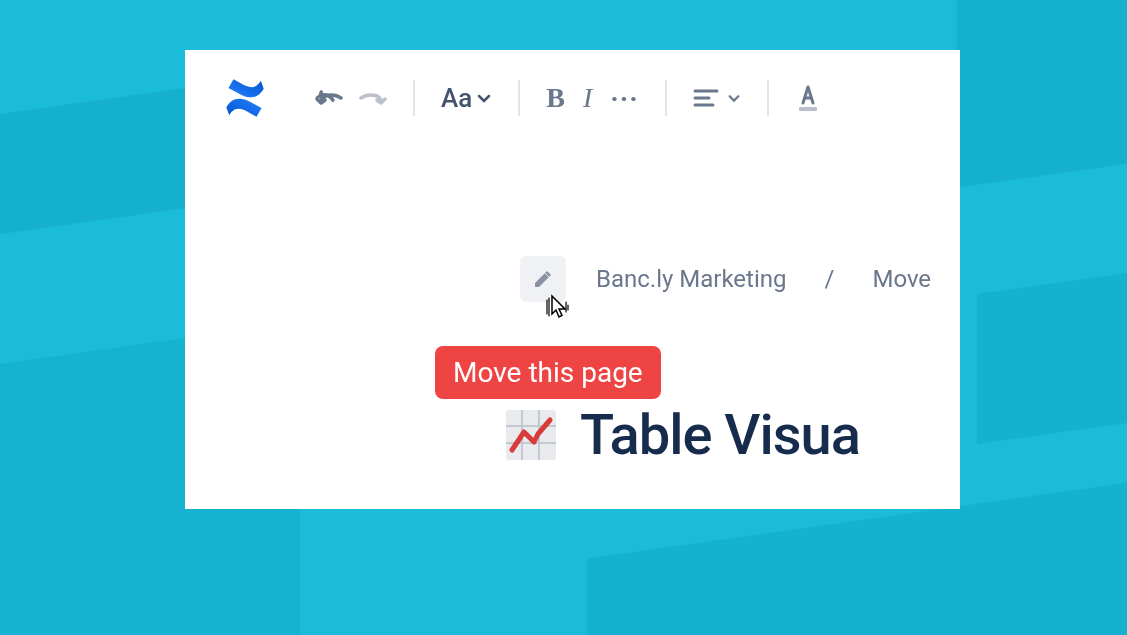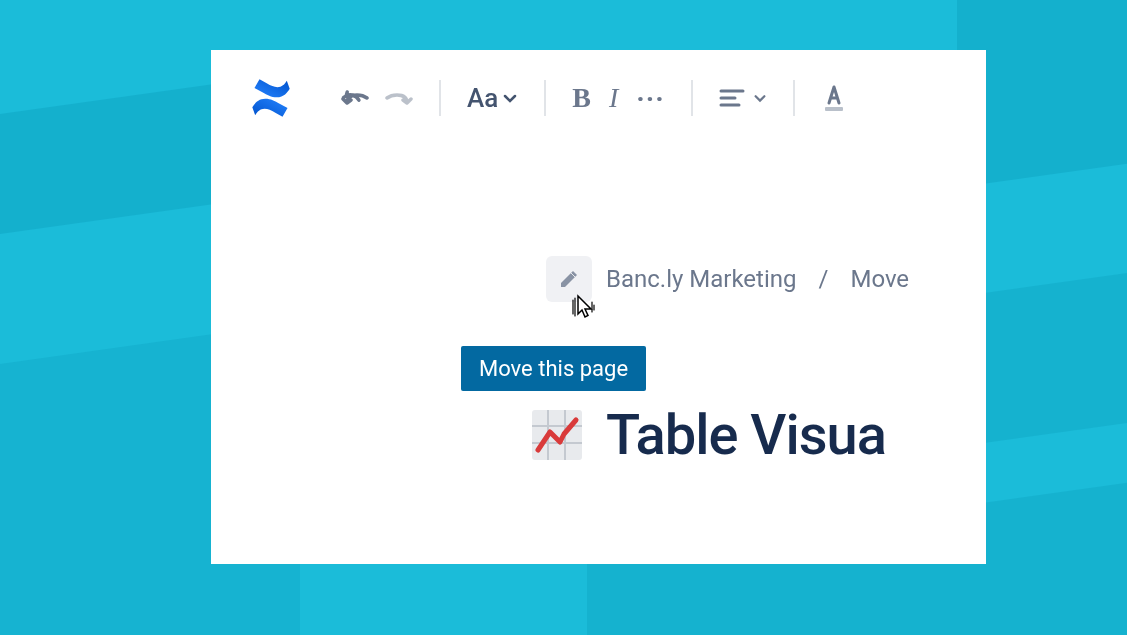--- a/index.html
+++ b/index.html
@@ -62,24 +62,23 @@
       right: -80px;
       bottom: -180px;
       background: rgba(0, 140, 170, 0.2);
     }
     
     .app-window {
       position: absolute;
       left: 185px;
       top: 50px;
       width: 775px;
-      height: 514px;
+      height: 459px;
       background: #ffffff;
       overflow: hidden;
-      margin-left: 26px;
     }
     
     .toolbar {
       display: flex;
       align-items: center;
       padding: 24px 36px;
       gap: 8px;
     }
     
     .logo {
@@ -124,21 +123,21 @@
     
     .content-area {
       padding: 110px 0 0 0;
       position: relative;
     }
     
     .breadcrumb-row {
       display: flex;
       align-items: center;
       padding-left: 335px;
-      gap: 14px;
+      gap: 30px;
       position: relative;
     }
     
     .edit-button {
       width: 46px;
       height: 46px;
       background: #f0f1f4;
       border-radius: 6px;
       display: flex;
       align-items: center;
@@ -163,25 +162,25 @@
       position: absolute;
       left: 357px;
       top: 36px;
       z-index: 10;
     }
     
     .tooltip {
       position: absolute;
       left: 250px;
       top: 90px;
-      background: #0369a1;
+      background: #ef4444;
       color: #ffffff;
       padding: 10px 18px;
-      border-radius: 2px;
-      font-size: 22px;
+      border-radius: 8px;
+      font-size: 28px;
       white-space: nowrap;
     }
     
     .page-title-row {
       display: flex;
       align-items: center;
       gap: 20px;
       padding-left: 317px;
       margin-top: 100px;
     }

